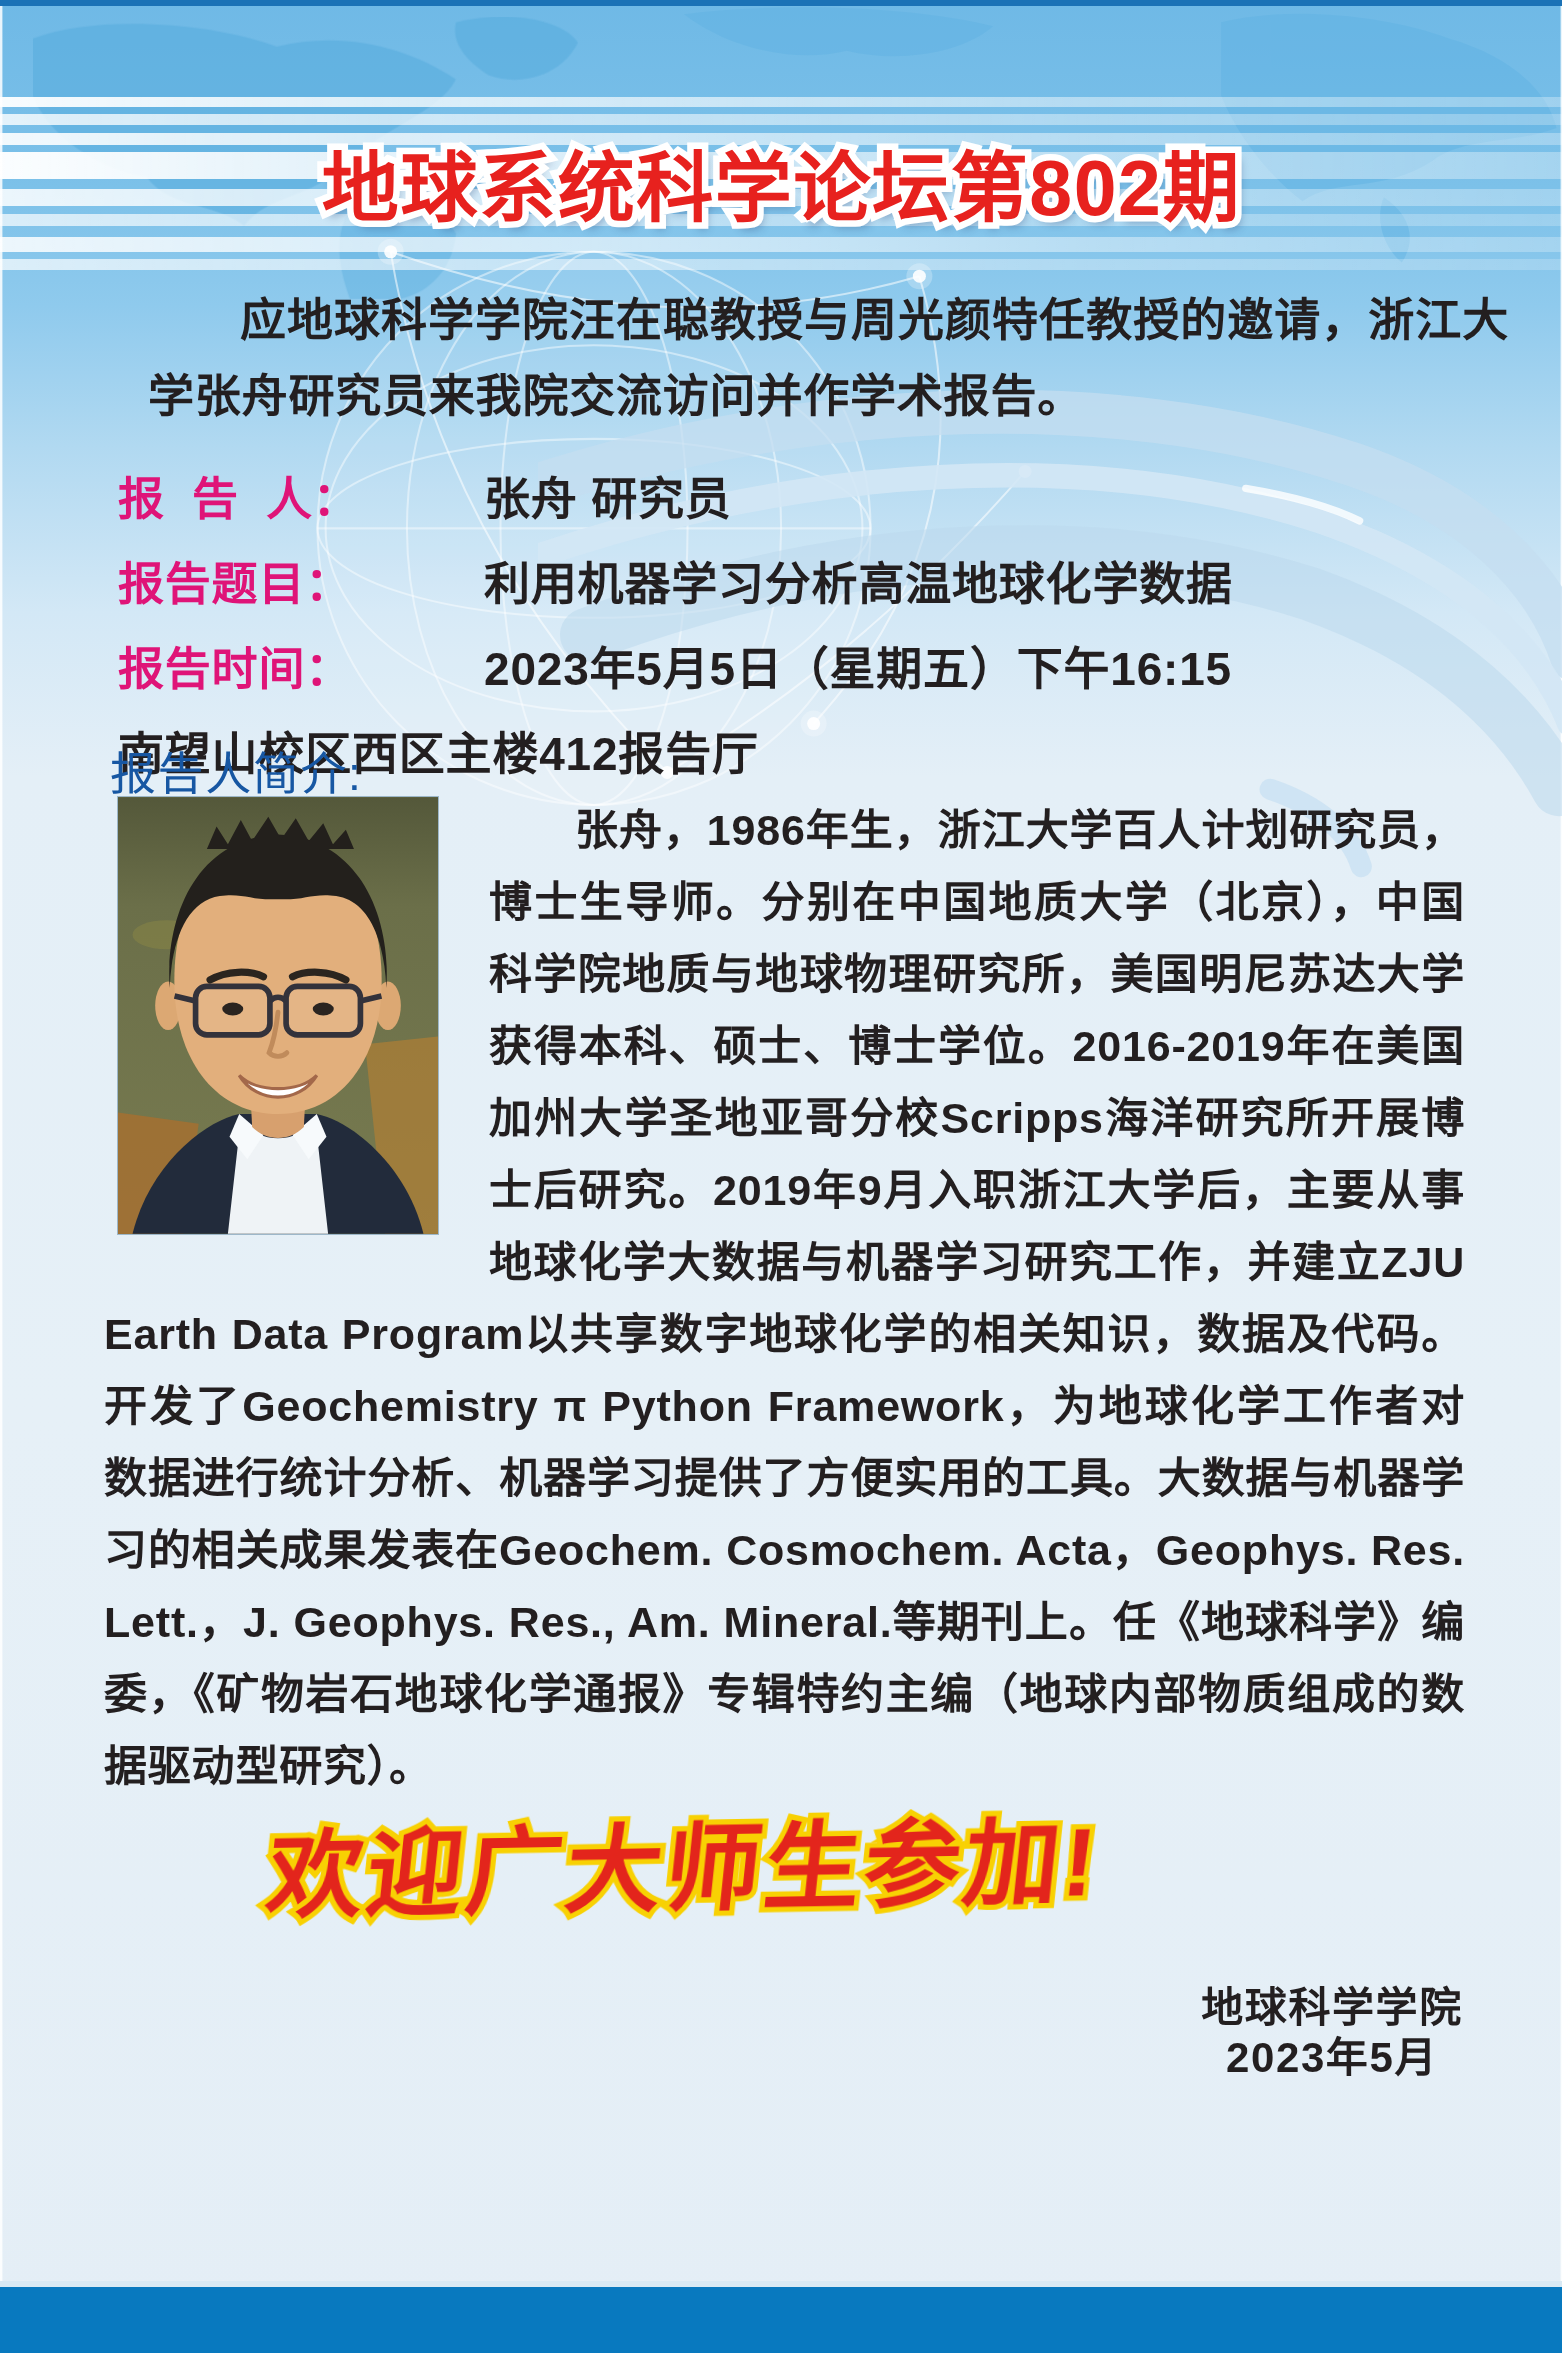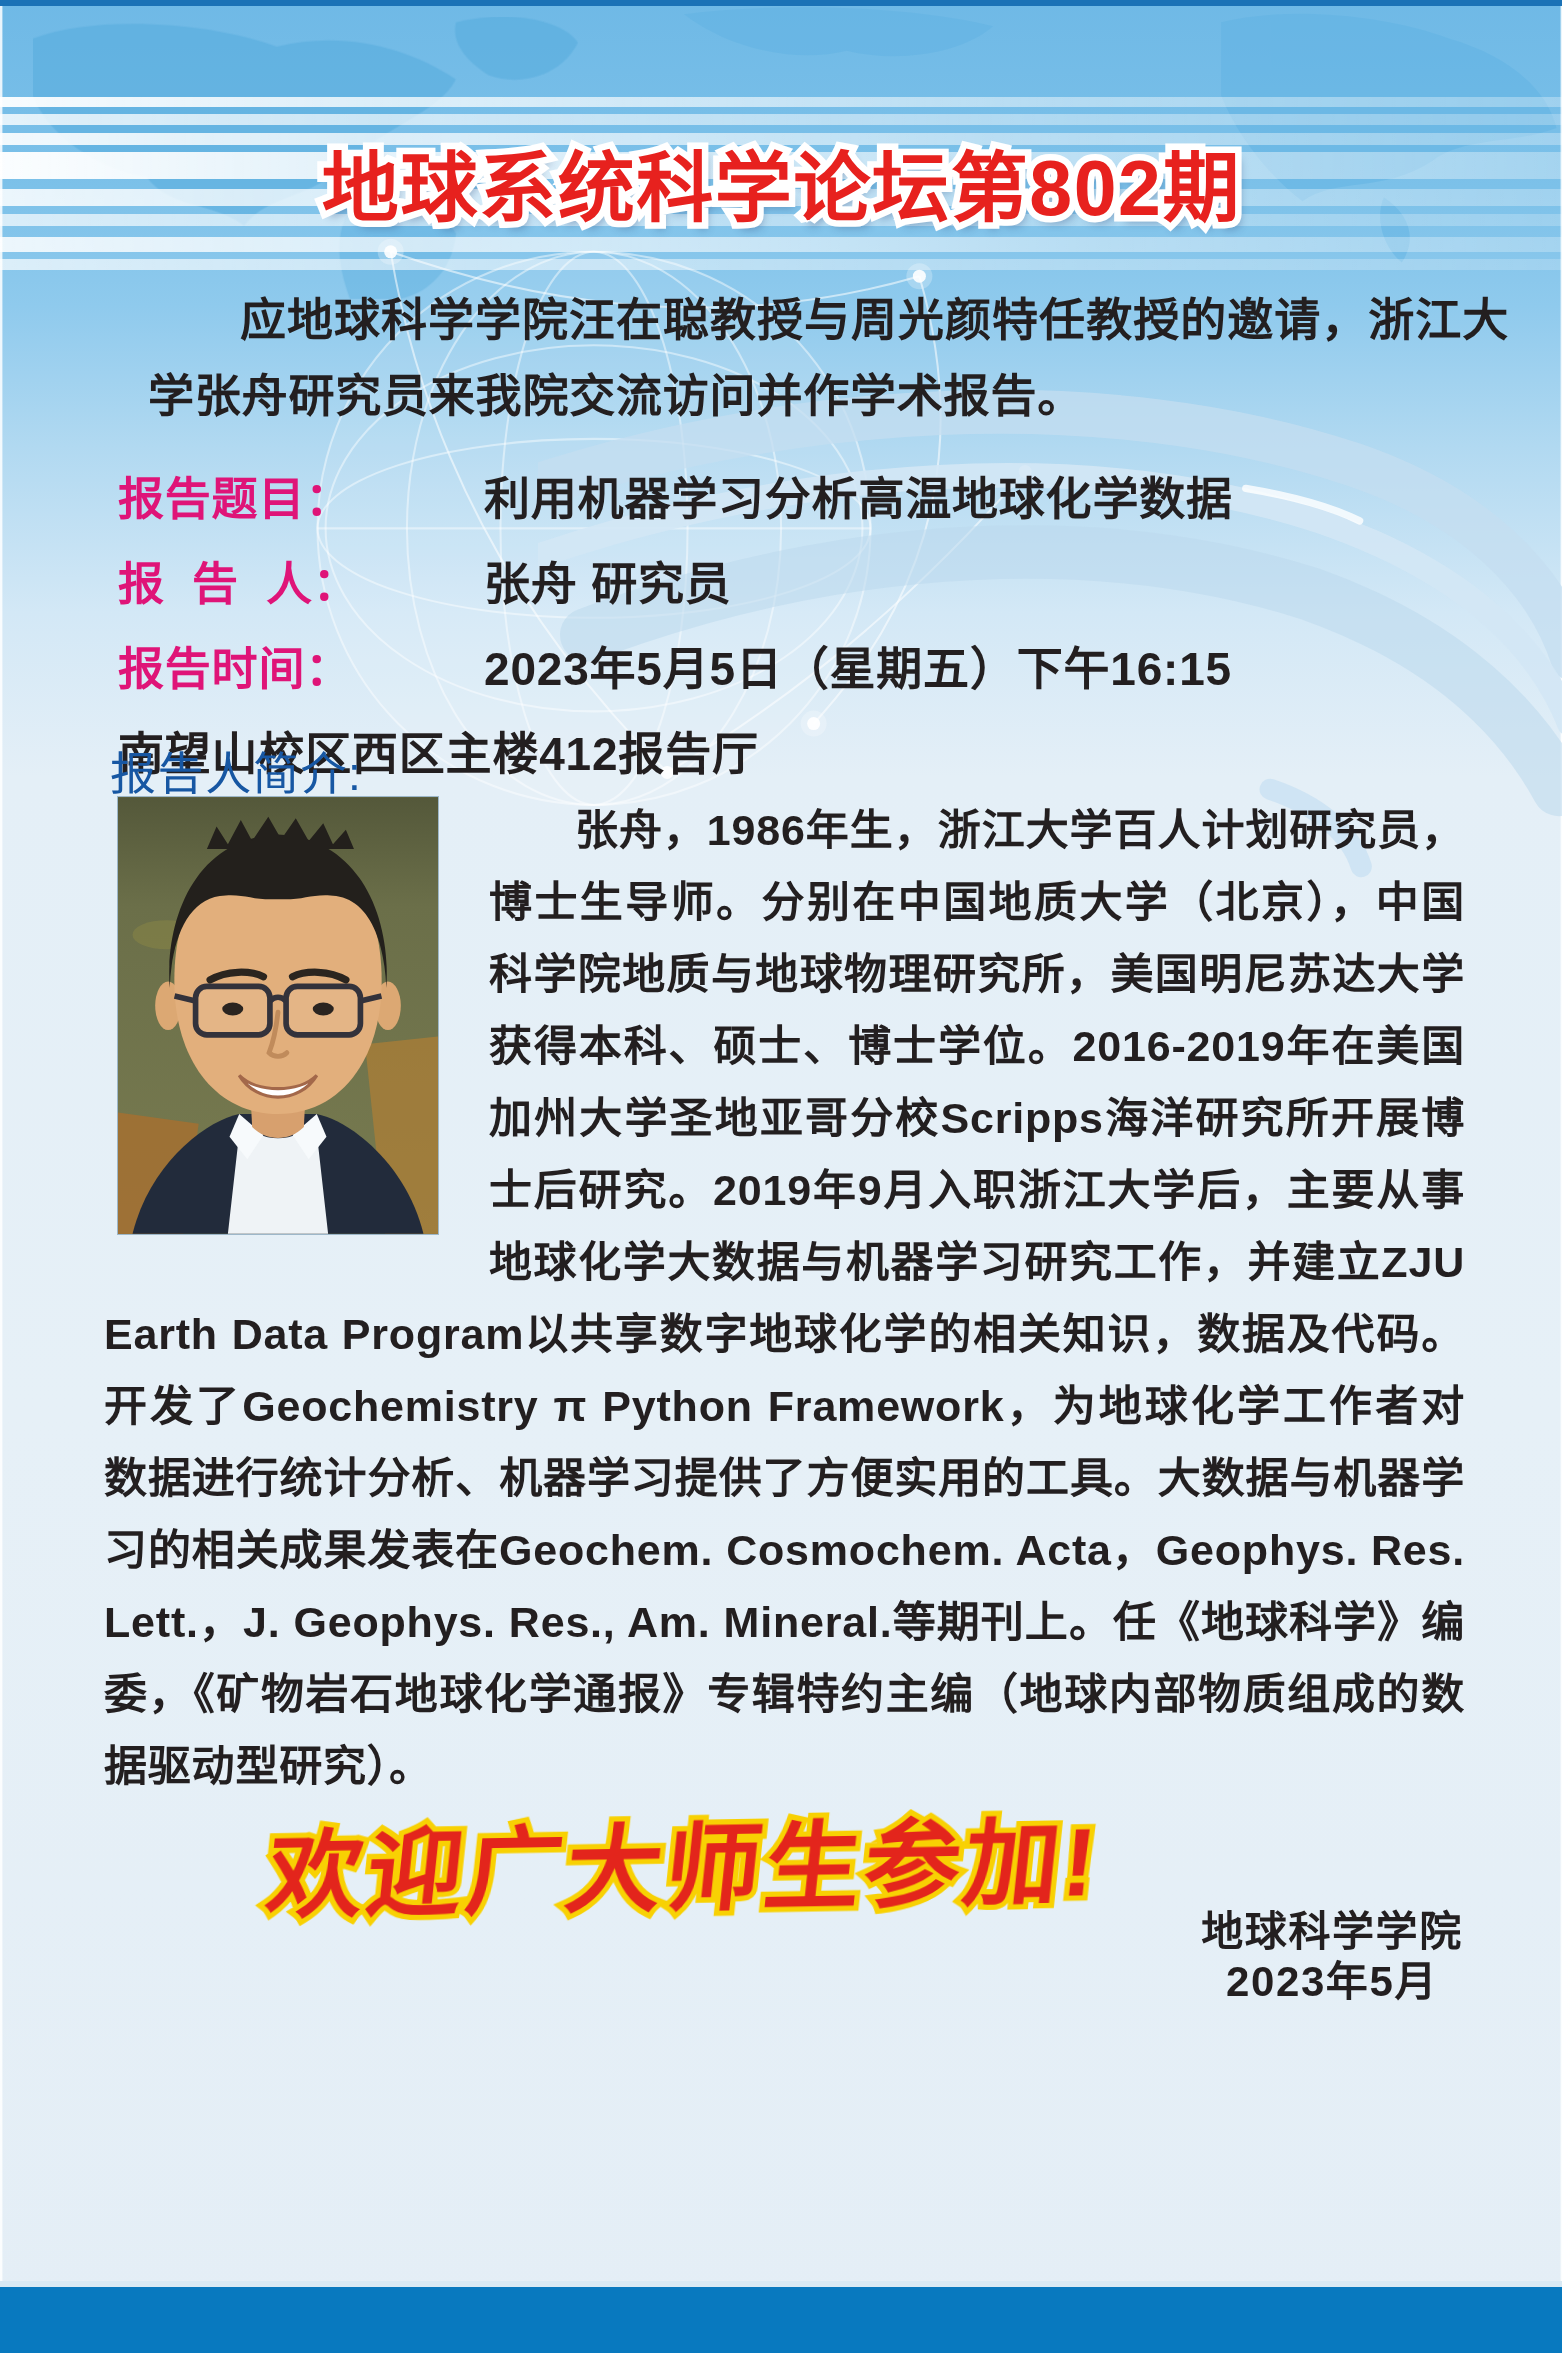--- a/index.html
+++ b/index.html
@@ -92,21 +92,21 @@
   .welcome{
     position:absolute;top:1791px;left:49px;width:1270px;
     text-align:center;
     font-size:96px;font-weight:900;letter-spacing:3.3px;
     transform:skewX(-7deg) rotate(-1deg);
   }
   .welcome .layer-stroke{color:var(--c-welcome-yellow,#F8D103);-webkit-text-stroke:10.6px var(--c-welcome-yellow,#F8D103);text-shadow:none;}
   .welcome .layer-fill{color:var(--c-welcome-red,#E3251C);}
   
   .footer-sign{
-    position:absolute;top:1907px;left:1169px;width:326px;
+    position:absolute;top:1983px;left:1169px;width:326px;
     text-align:center;font-size:42px;font-weight:bold;line-height:50px;
     color:var(--c-text-black,#231F20);letter-spacing:1.6px;
   }
   .footer-line{position:absolute;left:0;bottom:67px;width:100%;height:6.5px;background:#D8E9F4;}
   .bottom-bar{position:absolute;left:0;bottom:0;width:100%;height:67px;background:var(--c-bar-blue,#0879BF);}
 </style>
 </head>
 <body>
 
 <div class="poster">
@@ -176,26 +176,26 @@
     <span class="layered">
       <span class="layer-stroke">地球系统科学论坛第802期</span>
       <span class="layer-fill">地球系统科学论坛第802期</span>
     </span>
   </div>
 
   <p class="intro">应地球科学学院汪在聪教授与周光颜特任教授的邀请，浙江大学张舟研究员来我院交流访问并作学术报告。</p>
 
   <div class="details">
     <div class="detail-row">
+      <span class="detail-label">报  告  人：</span>
+      <span class="detail-value">张舟 研究员</span>
+    </div>
+    <div class="detail-row">
       <span class="detail-label">报告题目：</span>
       <span class="detail-value">利用机器学习分析高温地球化学数据</span>
-    </div>
-    <div class="detail-row">
-      <span class="detail-label">报  告  人：</span>
-      <span class="detail-value">张舟 研究员</span>
     </div>
     <div class="detail-row">
       <span class="detail-label">报告时间：</span>
       <span class="detail-value">2023年5月5日（星期五）下午16:15</span>
     </div>
     <div class="detail-row">
       <span class="detail-value">南望山校区西区主楼412报告厅</span>
     </div>
   </div>
 

